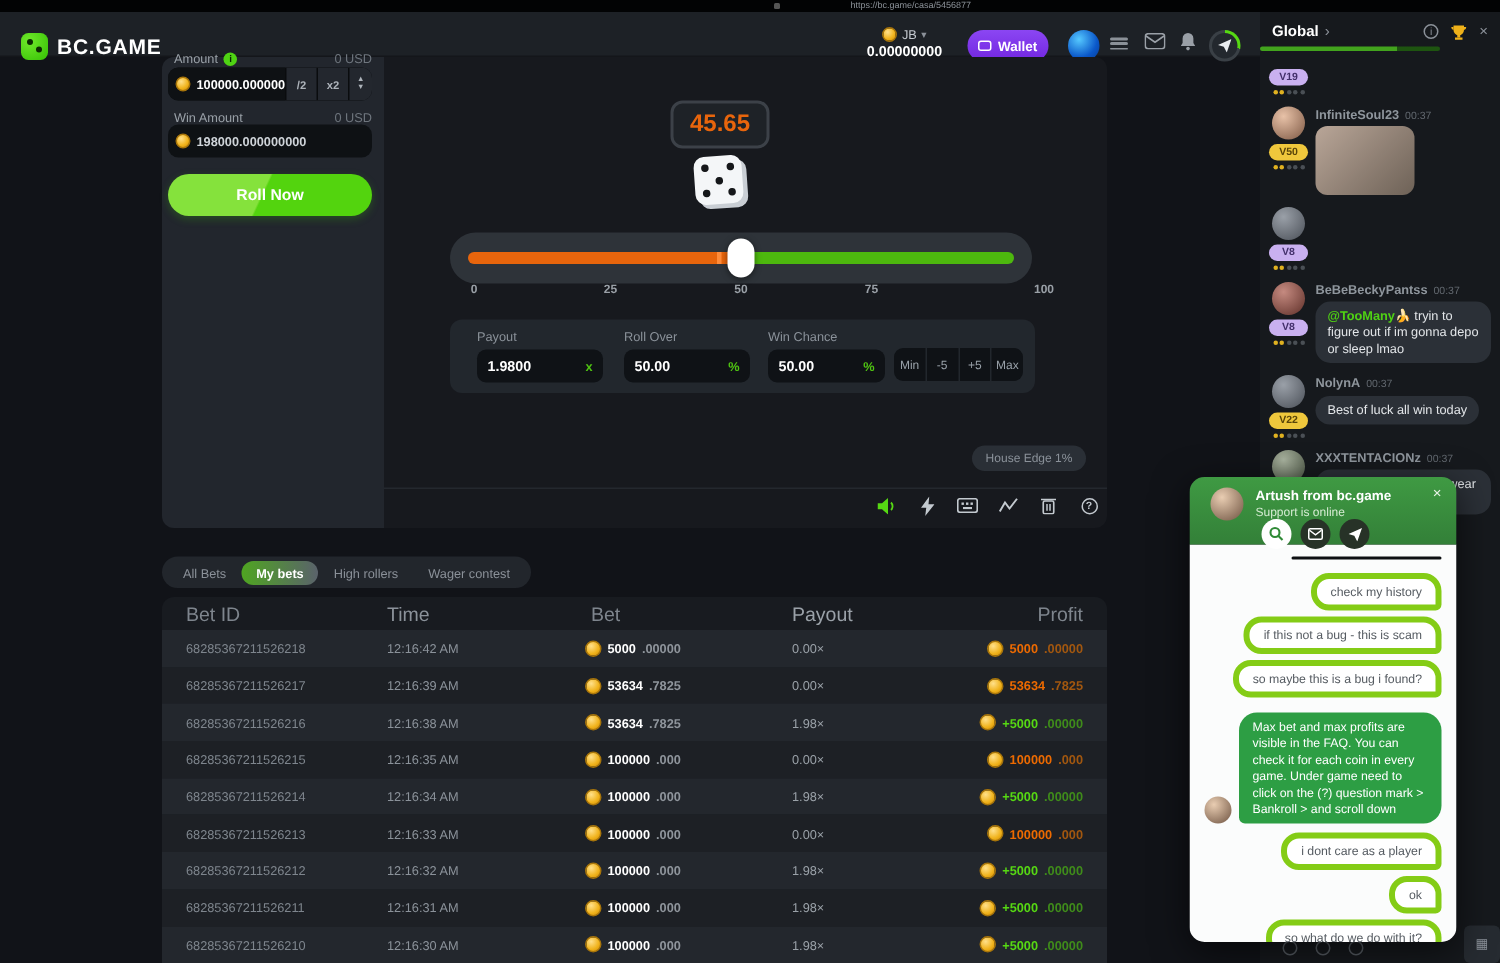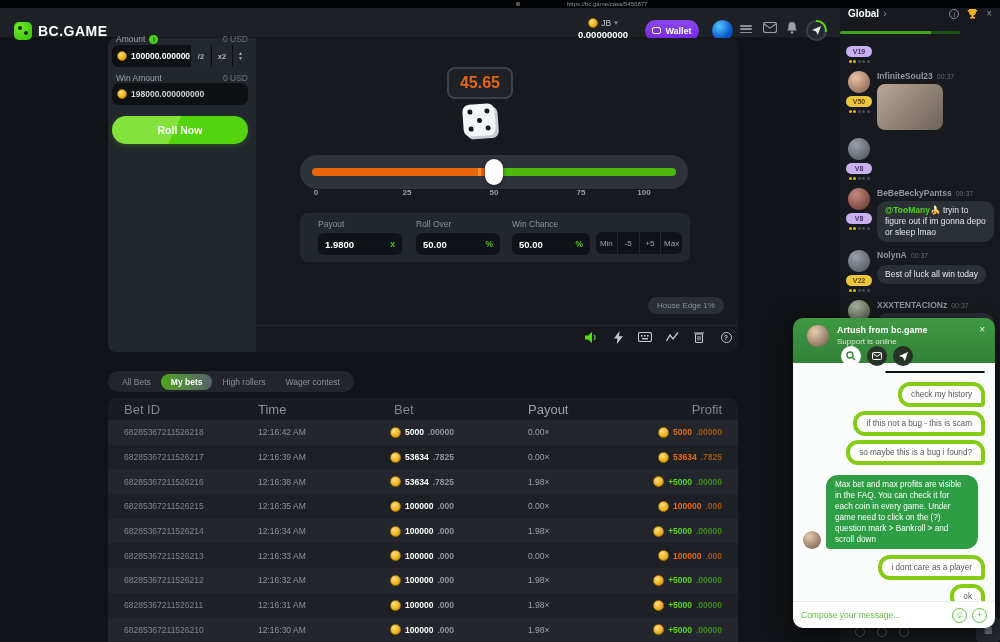--- a/index.html
+++ b/index.html
@@ -33,21 +33,21 @@
 .rank-ico b{display:block;height:1.5px;background:#8b9198;margin-bottom:1.8px;border-radius:1px}
 .hico{position:absolute;top:14px;color:#9aa0a7}
 .hico svg{display:block}
 .mail-pos{left:763px}
 .bell-pos{left:786px;top:13px}
 .send-avatar{position:absolute;left:806px;top:12px;width:21px;height:21px;border-radius:50%;background:conic-gradient(#56d813 0 28%,#3a4046 28% 100%);display:flex;align-items:center;justify-content:center}
 .send-avatar .inner{width:17px;height:17px;border-radius:50%;background:#23282e;display:flex;align-items:center;justify-content:center}
 
 
 .sidebar{position:absolute;left:840px;top:8px;width:160px;height:634px;background:#16191d}
-.sb-head{position:relative;height:26px;display:flex;align-items:flex-start;padding:0 8px;gap:4px}
+.sb-head{position:relative;height:26px;display:flex;align-items:center;padding:0 8px;gap:4px}
 .sb-title{font-size:10px;font-weight:700;color:#fff}
 .sb-chev{font-size:10px;color:#8b9199}
 .sb-right{margin-left:auto;display:flex;align-items:center;gap:8px}
 .sb-info{width:10px;height:10px;border:1px solid #8b9199;border-radius:50%;color:#8b9199;font-size:7px;line-height:9px;text-align:center}
 .sb-close{color:#8b9199;font-size:10px}
 .sb-progress{position:absolute;left:0px;top:23px;width:120px;height:3px;border-radius:2px;background:linear-gradient(90deg,#42a31d 0 76%,#1e5410 76% 100%)}
 .chat-list{position:absolute;left:0;top:28px;width:160px;bottom:0;overflow:hidden;padding-top:2px}
 .cmsg{display:flex;gap:5px;margin:8px 6px 0 6px}
 .lcol{width:26px;display:flex;flex-direction:column;align-items:center;gap:3px;flex:none}
 .cavatar{width:22px;height:22px;border-radius:50%;background:radial-gradient(circle at 35% 30%,#9aa0a8,#4a4f57)}
@@ -94,21 +94,21 @@
 .dice{position:absolute;left:463px;top:104px;width:32px;height:32px;background:#f4f6f8;border-radius:7px;transform:rotate(-4deg);box-shadow:3px 3px 0 #c9ced4}
 .dice i{position:absolute;width:5px;height:5px;border-radius:50%;background:#15171a}
 .dice i:nth-child(1){left:5px;top:5px}.dice i:nth-child(2){right:5px;top:5px}
 .dice i:nth-child(3){left:13.5px;top:13.5px}
 .dice i:nth-child(4){left:5px;bottom:5px}.dice i:nth-child(5){right:5px;bottom:5px}
 .slider-wrap{position:absolute;left:300px;top:155px;width:388px;height:34px;background:#2e3339;border-radius:17px}
 .track{position:absolute;left:12px;right:12px;top:13px;height:8px;border-radius:4px;background:linear-gradient(90deg,#e8650c 0 50%,#4db80e 50%)}
 .marker{position:absolute;left:178px;top:13px;width:3px;height:8px;background:#ff8c3a}
 .handle{position:absolute;left:185px;top:4px;width:18px;height:26px;background:#fff;border-radius:9px;box-shadow:0 1px 4px rgba(0,0,0,.5);cursor:grab}
 .tick{position:absolute;top:188px;transform:translateX(-50%);font-size:8px;font-weight:700;color:#9aa0a7}
-.t0{left:316px}.t1{left:407px}.t2{left:494px}.t3{left:581px}.t4{left:644px}
+.t0{left:316px}.t1{left:407px}.t2{left:494px}.t3{left:581px}.t4{left:696px}
 .controls{position:absolute;left:300px;top:213px;width:390px;height:49px;background:#22272d;border-radius:8px}
 .grp{position:absolute;top:6px}
 .grp .glab{font-size:8.5px;color:#8b929a;margin-bottom:4px}
 .ginput{height:22px;background:#0f1216;border-radius:6px;display:flex;align-items:center;padding:0 7px;font-size:9.5px;font-weight:700;color:#fff}
 .ginput .unit{margin-left:auto;color:#4fc412;font-size:8.5px;font-weight:800}
 .g1{left:18px;width:84px}.g2{left:116px;width:84px}.g3{left:212px;width:78px}
 .g1 .ginput,.g2 .ginput,.g3 .ginput{width:100%}
 .chance-btns{position:absolute;left:296px;top:19px;width:86px;height:22px;background:#0f1216;border-radius:6px;display:flex}
 .chance-btns span{flex:1;display:flex;align-items:center;justify-content:center;font-size:8px;color:#98a0a8;border-left:1px solid #22272d;cursor:pointer}
 .chance-btns span:first-child{border-left:none}
@@ -131,21 +131,21 @@
 .c2{width:120px;color:#8b929a}
 .c3{width:140px;display:flex;align-items:center;gap:4px;padding-left:12px;color:#fff;font-weight:700}
 .c4{width:110px;padding-left:10px;color:#9aa1a8}
 .c5{width:110px;display:flex;align-items:center;justify-content:flex-end;gap:4px;padding-right:16px;font-weight:700}
 .dim{color:#8f959c;font-weight:700}
 .loss .pmain{color:#ed6a00}.loss .pdim{color:#a2570f;font-weight:700}
 .win .pmain{color:#56d813}.win .pdim{color:#3f8c1a;font-weight:700}
 .th-c3{padding-left:16px}.th-c5{padding-right:16px;justify-content:flex-end;display:flex}
 
 
-.support{position:absolute;left:793px;top:318px;width:202px;height:310px;border-radius:10px;overflow:hidden;box-shadow:0 6px 24px rgba(0,0,0,.6);z-index:10;display:flex;flex-direction:column}
+.support{position:absolute;left:793px;top:318px;width:178px;height:310px;border-radius:10px;overflow:hidden;box-shadow:0 6px 24px rgba(0,0,0,.6);z-index:10;display:flex;flex-direction:column}
 .sp-head{position:relative;height:45px;background:linear-gradient(180deg,#3f9a43,#338038);flex:none}
 .sp-avatar{position:absolute;left:14px;top:7px;width:22px;height:22px;border-radius:50%;background:radial-gradient(circle at 35% 30%,#e9cdb2,#6d5240)}
 .sp-name{position:absolute;left:44px;top:7px;font-size:9px;font-weight:800;color:#fff}
 .sp-status{position:absolute;left:44px;top:19px;font-size:8px;color:#d5ebd2}
 .sp-close{position:absolute;right:10px;top:6px;color:#eaf4e8;font-size:10px;cursor:pointer}
 .sp-actions{position:absolute;left:48px;top:28px;display:flex;gap:6px}
 .sp-act{width:20px;height:20px;border-radius:50%;display:flex;align-items:center;justify-content:center;cursor:pointer}
 .sp-act.white{background:#fff}
 .sp-act.dark{background:#273227;color:#fff;font-size:9px}
 .sp-body{flex:1;background:#fbfcfc;padding:8px 10px 4px 10px;display:flex;flex-direction:column;align-items:flex-end;overflow:hidden}
@@ -657,20 +657,15 @@
       <div class="sp-bbl">so maybe this is a bug i found?</div>
       <div class="sp-agent-row">
         <span class="sp-agent-av"></span>
         <div class="sp-bbl agent">Max bet and max profits are visible in the FAQ. You can check it for each coin in every game. Under game need to click on the (?) question mark &gt; Bankroll &gt; and scroll down</div>
       </div>
       <div class="sp-bbl">i dont care as a player</div>
       <div class="sp-bbl">ok</div>
       <div class="sp-bbl">so what do we do with it?</div>
 
     </div>
-    <div class="sp-foot">
-      <input class="sp-input" placeholder="Compose your message..." style="">
-      <span class="sp-ico">☺</span>
-      <span class="sp-ico">+</span>
-    </div>
   </div>
 
 </div>
 
 </body></html>

